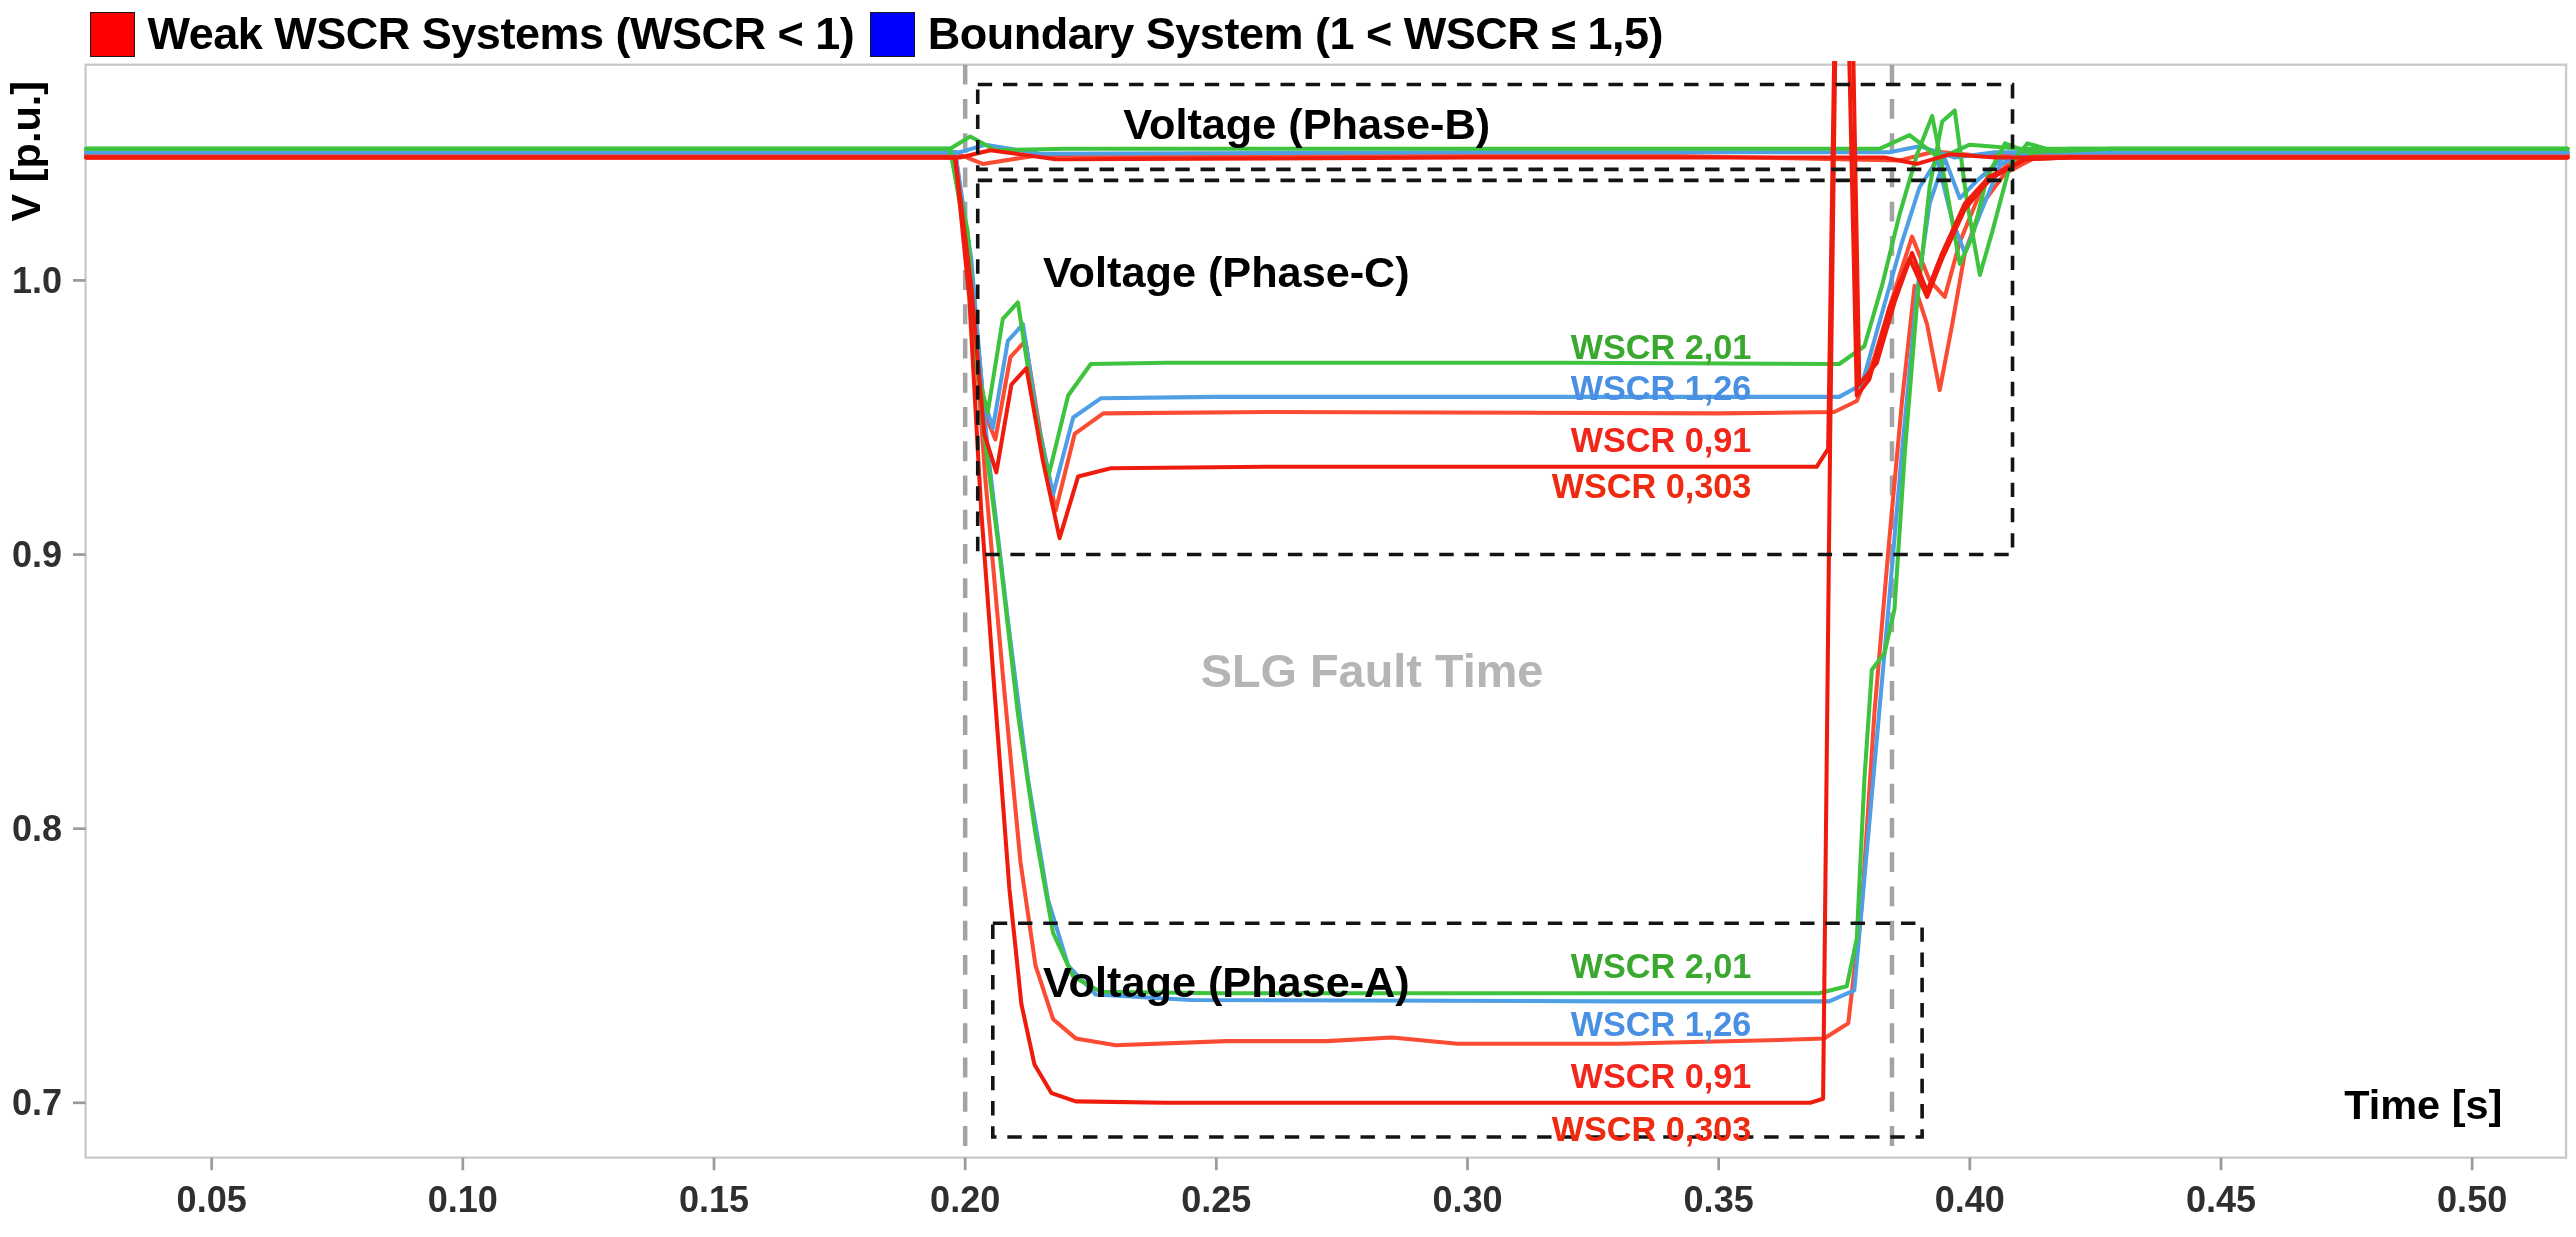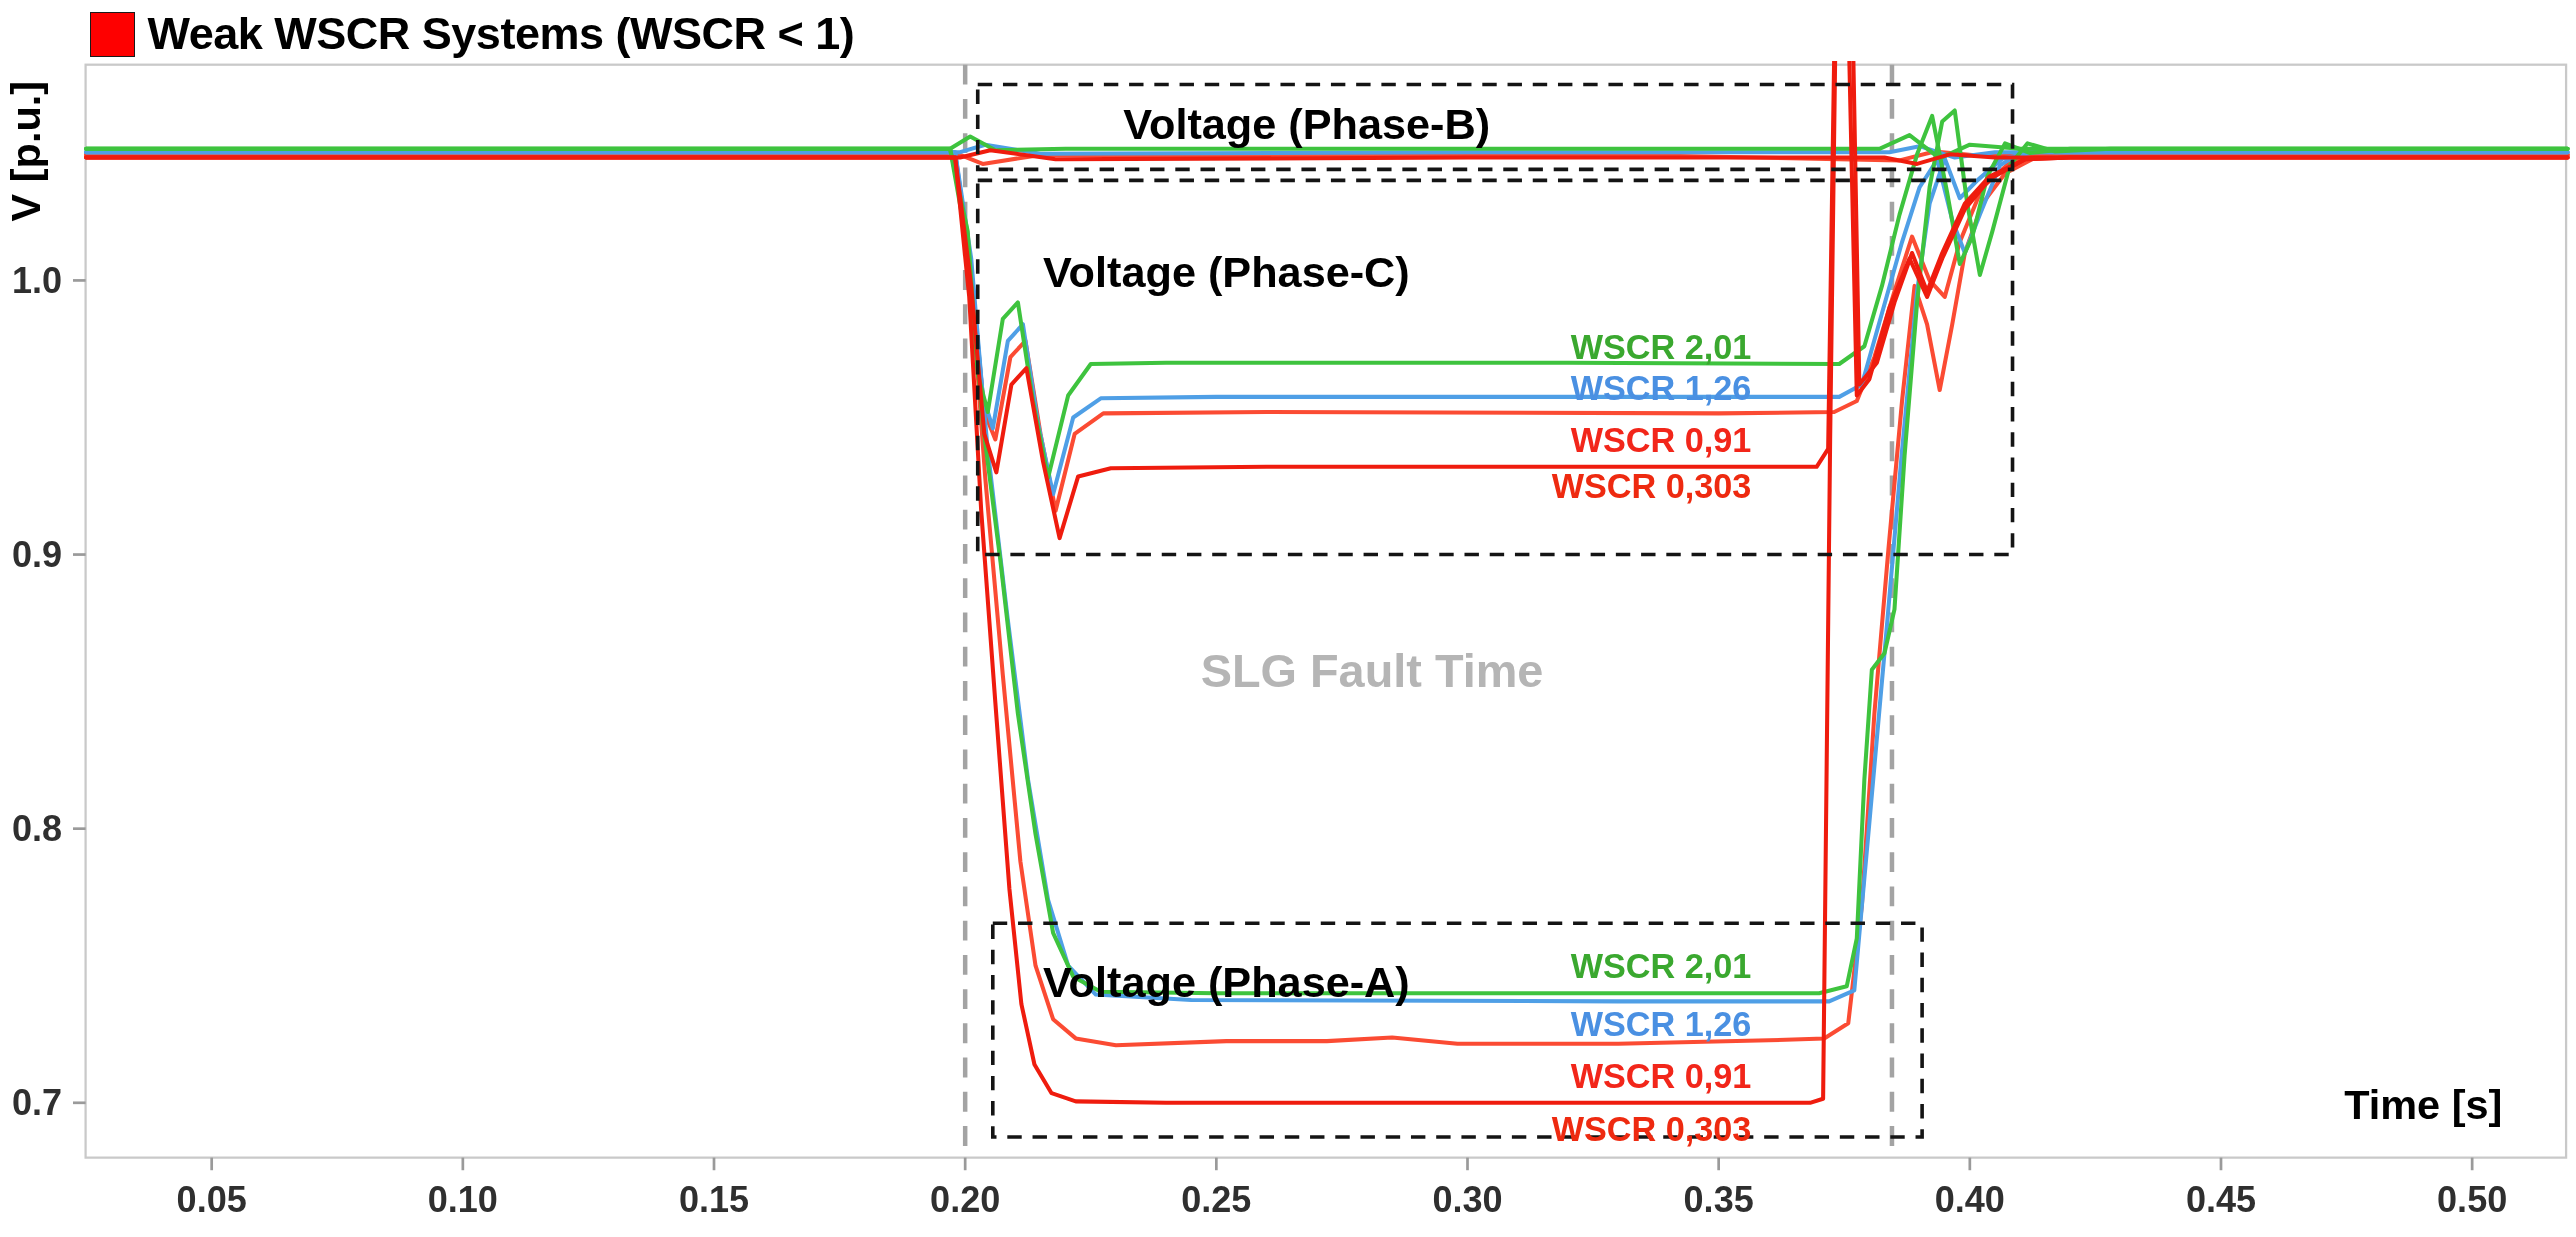--- a/index.html
+++ b/index.html
@@ -30,20 +30,24 @@
 </style>
 </head>
 <body>
 
 <div class="page">
 
   <div class="legend">
     <div class="legend-item">
       <span class="swatch" style="background: rgb(254, 0, 0);"></span>
       <span class="legend-label">Weak WSCR Systems (WSCR &lt; 1)</span>
+    </div>
+    <div class="legend-item">
+      <span class="swatch" style="background: rgb(0, 0, 254);"></span>
+      <span class="legend-label">Boundary System (1 &lt; WSCR ≤ 1,5)</span>
     </div>
   </div>
 
   <svg id="chart-svg" width="2576" height="1176" viewBox="0 0 2859 1305">
       <rect x="95" y="4" width="2753" height="1213" fill="none" stroke="#c9c9c9" stroke-width="2.5"></rect>
       <line x1="234.9358039692183" y1="1217" x2="234.9358039692183" y2="1231" stroke="#9a9a9a" stroke-width="3"></line>
       <text x="234.9358039692183" y="1277" text-anchor="middle" class="tick">0.05</text>
       <line x1="513.692385581207" y1="1217" x2="513.692385581207" y2="1231" stroke="#9a9a9a" stroke-width="3"></line>
       <text x="513.692385581207" y="1277" text-anchor="middle" class="tick">0.10</text>
       <line x1="792.4489671931955" y1="1217" x2="792.4489671931955" y2="1231" stroke="#9a9a9a" stroke-width="3"></line>

